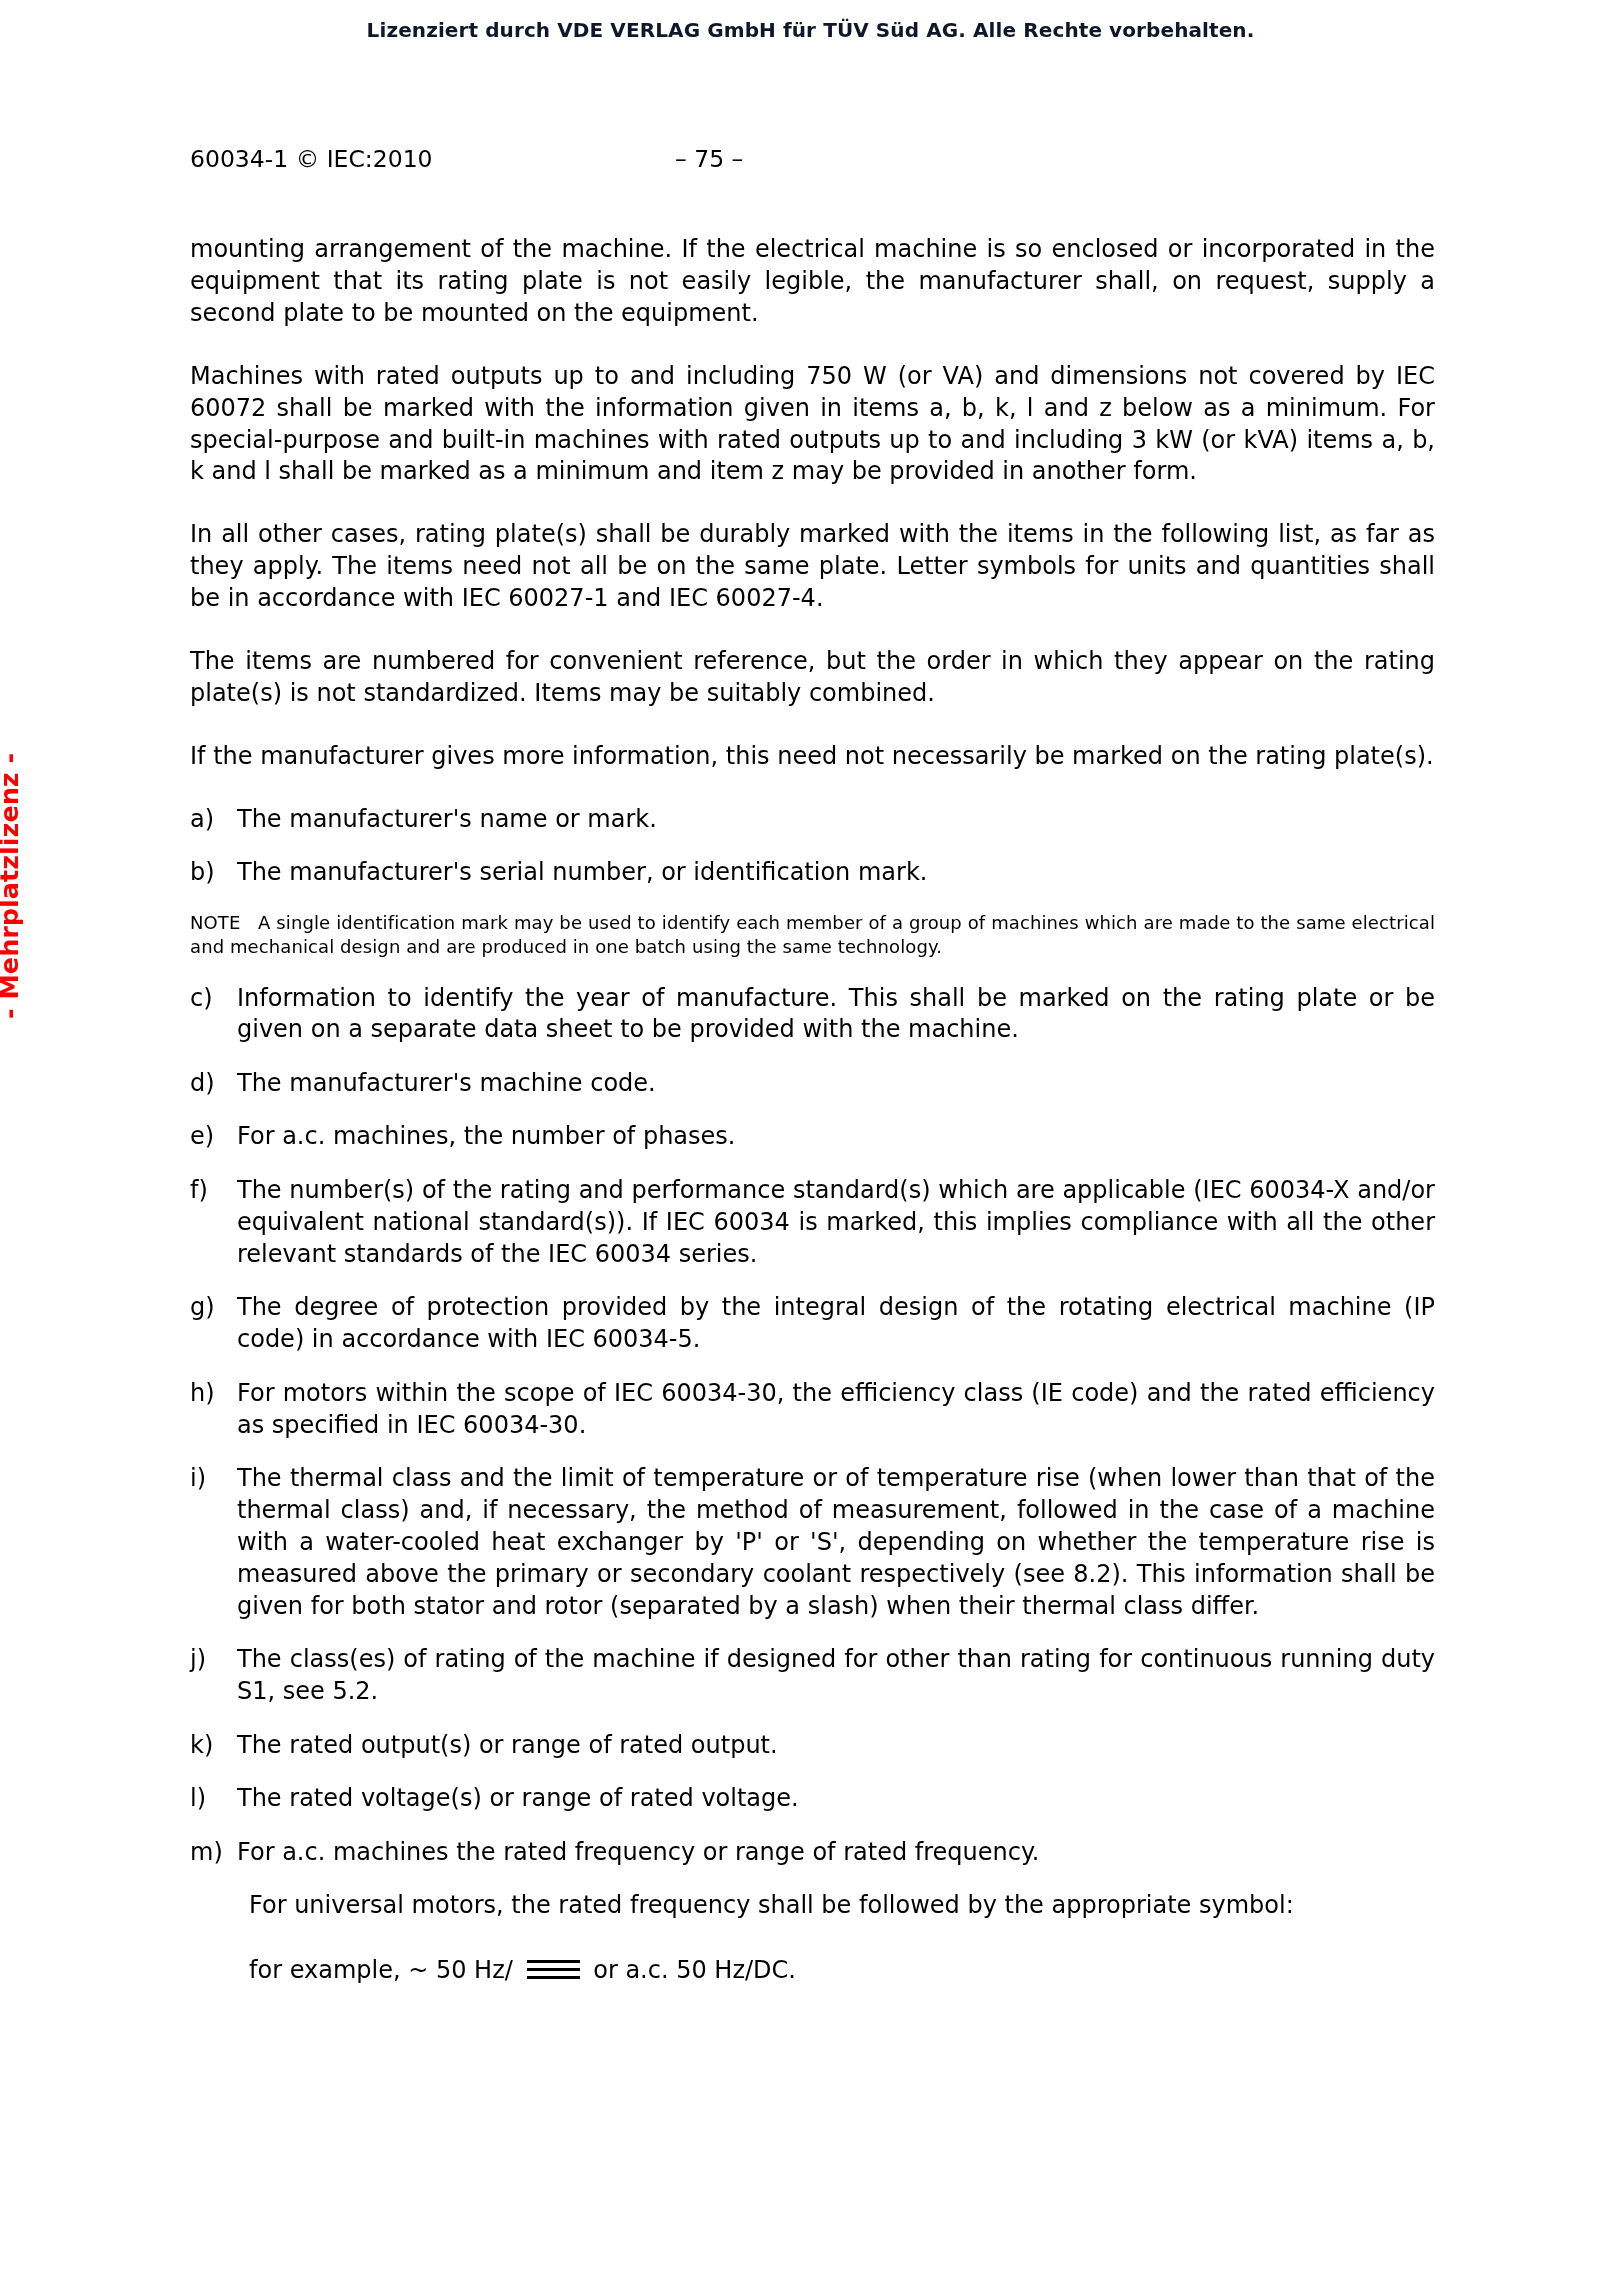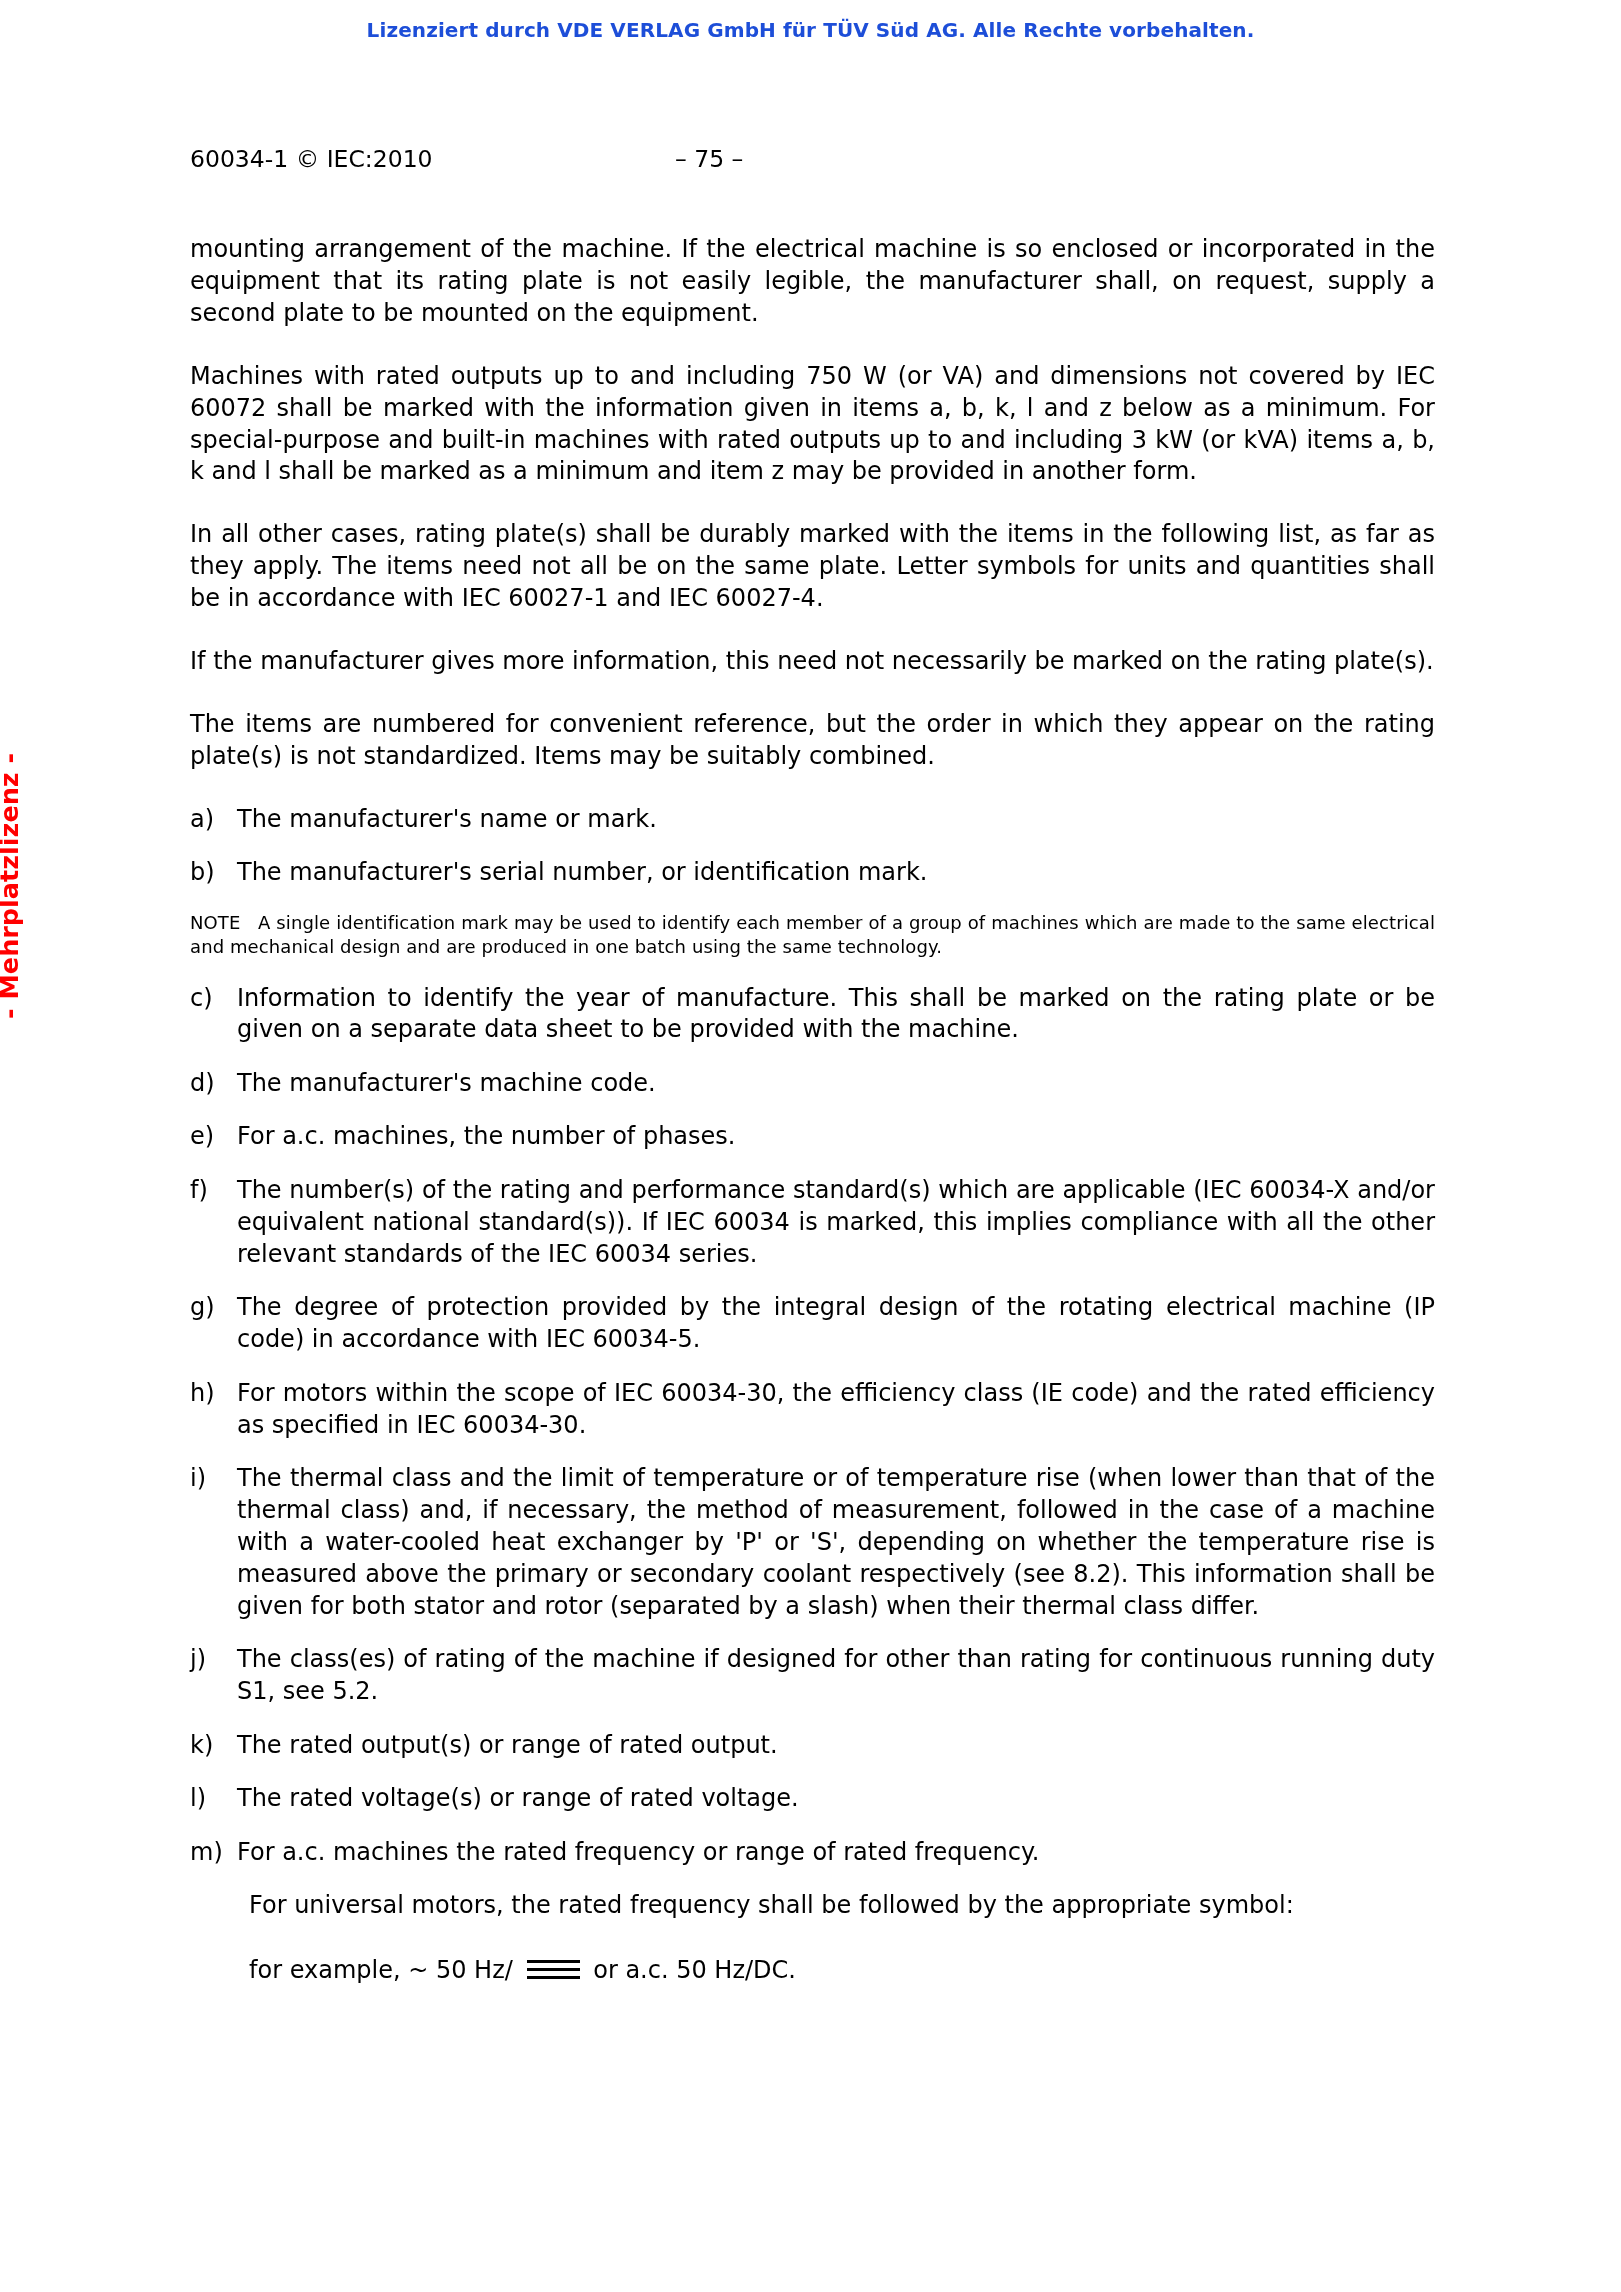--- a/index.html
+++ b/index.html
@@ -19,21 +19,21 @@
     background: #ffffff;
     overflow: hidden;
     box-sizing: border-box;
   }
   .license-banner {
     position: absolute;
     top: 17.6px;
     left: 0;
     width: 100%;
     text-align: center;
-    color: #1d4ed8;
+    color: #0f172a;
     font-size: 20px;
     font-weight: bold;
     font-family: "DejaVu Sans", sans-serif;
     letter-spacing: 0.1px;
   }
   .side-license {
     position: absolute;
     left: -5.9px;
     top: 1019px;
     width: 510px;
@@ -150,22 +150,22 @@
     <div class="header-row">
       <div class="header-left">60034-1 © IEC:2010</div>
       <div class="header-center">– 75 –</div>
     </div>
 
     <p class="body">mounting arrangement of the machine. If the electrical machine is so enclosed or incorporated in the equipment that its rating plate is not easily legible, the manufacturer shall, on request, supply a second plate to be mounted on the equipment.</p>
 
 
     <p class="body">Machines with rated outputs up to and including 750 W (or VA) and dimensions not covered by IEC 60072 shall be marked with the information given in items a, b, k, l and z below as a minimum. For special-purpose and built-in machines with rated outputs up to and including 3 kW (or kVA) items a, b, k and l shall be marked as a minimum and item z may be provided in another form.</p>
     <p class="body">In all other cases, rating plate(s) shall be durably marked with the items in the following list, as far as they apply. The items need not all be on the same plate. Letter symbols for units and quantities shall be in accordance with IEC 60027-1 and IEC 60027-4.</p>
+    <p class="body">The items are numbered for convenient reference, but the order in which they appear on the rating plate(s) is not standardized. Items may be suitably combined.</p>
     <p class="body">If the manufacturer gives more information, this need not necessarily be marked on the rating plate(s).</p>
-    <p class="body">The items are numbered for convenient reference, but the order in which they appear on the rating plate(s) is not standardized. Items may be suitably combined.</p>
 
     <div class="list-item">
       <div class="marker">a)</div>
       <div class="text">The manufacturer's name or mark.</div>
     </div>
 
     <div class="list-item">
       <div class="marker">b)</div>
       <div class="text">The manufacturer's serial number, or identification mark.</div>
     </div>

